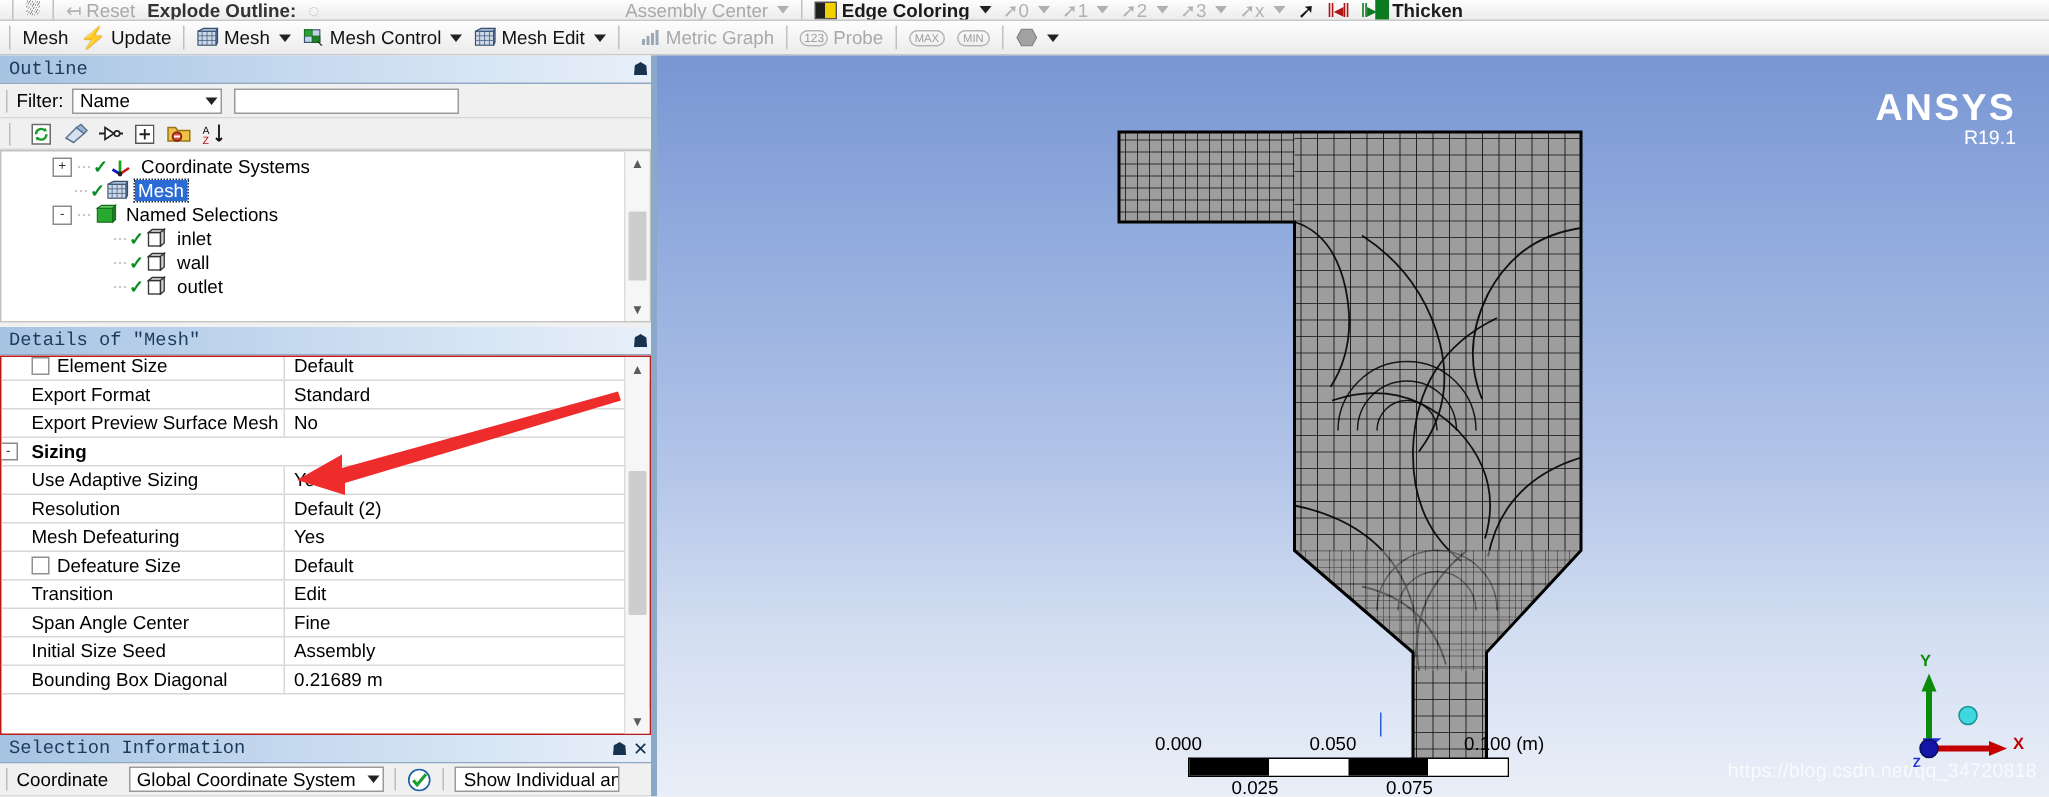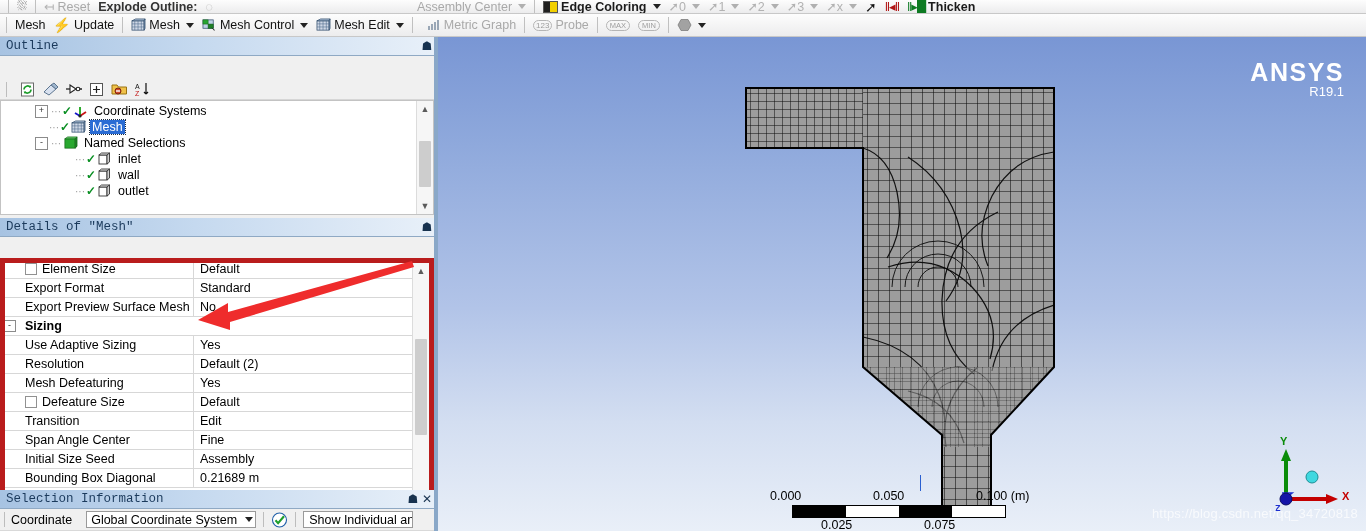--- a/index.html
+++ b/index.html
@@ -95,21 +95,21 @@
   .vscroll{position:absolute;right:0;top:0;width:16px;bottom:0;background:#f6f6f6;border-left:1px solid #dcdcdc;}
   .vs-btn{height:16px;display:flex;align-items:center;justify-content:center;background:#f6f6f6;color:#5b5b5b;font-size:9px;cursor:pointer;}
   .vs-btn.top{position:absolute;top:0;left:0;right:0;}
   .vs-btn.bot{position:absolute;bottom:0;left:0;right:0;}
   .vs-thumb{position:absolute;left:2px;right:2px;background:#cdcdcd;border-radius:1px;cursor:pointer;}
 
   
   #details-panel{position:absolute;left:0;top:181px;width:434px;height:272px;}
   #details-grid{
     position:absolute;left:0;top:19px;width:434px;height:253px;
-    background:#fff;border:5px solid #b91c1c;box-sizing:border-box;overflow:hidden;margin-top:21px;
+    background:#fff;border:1px solid #b91c1c;box-sizing:border-box;overflow:hidden;
   }
   .drow{height:18px;display:flex;align-items:stretch;border-bottom:1px solid #d7d7d7;font-size:12.5px;}
   .dcell-k{
     width:175px;box-sizing:border-box;padding-left:6px;
     display:flex;align-items:center;border-right:1px solid #d7d7d7;white-space:nowrap;overflow:hidden;
   }
   .dcell-v{flex:1;padding-left:6px;display:flex;align-items:center;white-space:nowrap;overflow:hidden;}
   .drow.hdr .dcell-k{font-weight:bold;border-right:none;width:auto;flex:1;}
   .dchk{width:10px;height:10px;border:1px solid #919191;background:#fff;margin-right:5px;flex:none;}
   .dexp{width:10px;height:10px;border:1px solid #8b8b8b;background:#fff;font-size:9px;line-height:8px;
@@ -306,20 +306,31 @@
   </div>
 
   <div id="left-col">
 
     <div id="outline-panel">
       <div class="panel-title">
         <span class="ttl">Outline</span>
         <span class="pin">☗</span>
       </div>
 
+      <div id="outline-filter">
+        <span class="vbar"></span>
+        <span class="flt-label">Filter:</span>
+        <div class="combo" id="filter-combo">
+          <span class="cbtxt">Name</span>
+          <span class="cbarrow">
+              <span class="caret"></span>
+            </span>
+        </div>
+        <input id="filter-text" value="" placeholder="" style="">
+      </div>
 
       <div id="outline-toolbar">
         <span class="vbar"></span>
         <span class="otb-btn">
           <svg width="15" height="15" viewBox="0 0 15 15">
               <rect x="1.5" y="1" width="12" height="13" fill="#fff" stroke="#6b6b6b"></rect>
               <path d="M4 7.5a3.6 3.6 0 0 1 6.4-2.2" stroke="#1c9c2a" stroke-width="1.6" fill="none"></path>
               <path d="M11 7.5a3.6 3.6 0 0 1-6.4 2.2" stroke="#1c9c2a" stroke-width="1.6" fill="none"></path>
               <path d="M10.5 3.2l0.8 2.4-2.5-0.4z" fill="#1c9c2a"></path>
               <path d="M4.5 11.8l-0.8-2.4 2.5 0.4z" fill="#1c9c2a"></path>

